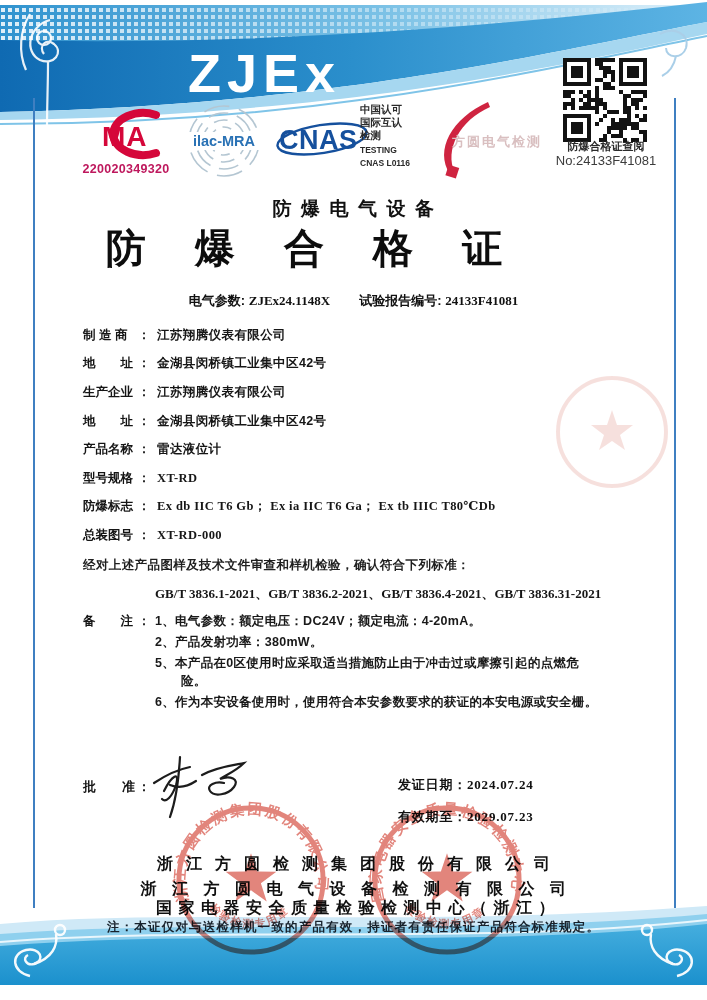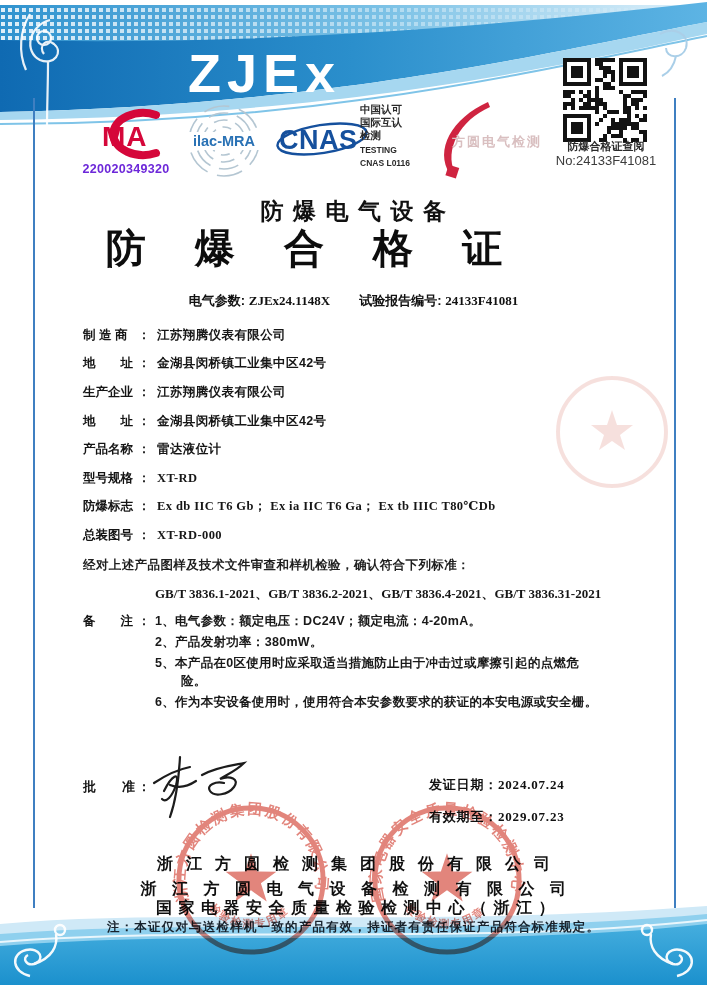--- a/index.html
+++ b/index.html
@@ -3,48 +3,48 @@
 <meta charset="utf-8">
 <style>
   html,body{margin:0;padding:0;background:#ffffff;}
   .page{position:relative;width:707px;height:1000px;background:#ffffff;overflow:hidden;
         font-family:"Liberation Sans","DejaVu Sans",sans-serif;color:#1f1f1f;}
   .abs{position:absolute;}
   .serif{font-family:"Liberation Serif","DejaVu Serif",serif;}
   
   .side-border{position:absolute;top:98px;height:810px;width:2px;background:#3f7fc1;}
   
-  .cma-number{left:70px;top:162px;width:112px;text-align:center;color:#6d28d9;font-weight:700;font-size:12.5px;letter-spacing:.3px;}
+  .cma-number{left:70px;top:162px;width:112px;text-align:center;color:#be185d;font-weight:700;font-size:12.5px;letter-spacing:.3px;}
   .cnas-side{left:360px;top:103px;font-size:10.5px;font-weight:700;color:#2b2b2b;line-height:13px;}
   .cnas-side .en{font-size:8.5px;line-height:10px;margin-top:3px;}
   .fy-watermark{left:452px;top:133px;font-size:13px;font-weight:700;color:#d9bfc0;letter-spacing:2px;}
   .qr-caption{left:548px;top:139px;width:116px;text-align:center;font-size:11px;font-weight:700;color:#2b2b2b;}
   .qr-number{left:548px;top:153px;width:116px;text-align:center;font-size:13px;color:#3c3c3c;}
   
-  .subtitle{left:0;top:196px;width:707px;text-align:center;font-size:23px;font-weight:800;letter-spacing:9.5px;padding-left:9px;box-sizing:border-box;color:#111;}
+  .subtitle{left:0;top:196px;width:707px;text-align:center;font-size:19px;font-weight:800;letter-spacing:9.5px;padding-left:9px;box-sizing:border-box;color:#111;}
   .main-title{left:0;top:221px;width:607px;text-align:center;font-size:40px;font-weight:800;letter-spacing:19px;padding-left:20px;box-sizing:border-box;color:#0d0d0d;}
   .cert-line{left:0;top:292px;width:707px;text-align:center;font-size:13px;font-weight:700;color:#111;}
   .cert-line .gap{display:inline-block;width:22px;}
   
   .fields{left:83px;top:321px;width:560px;}
   .frow{display:flex;align-items:center;height:28.6px;font-size:12.5px;}
   .flabel{width:54px;font-weight:700;white-space:pre;color:#151515;}
   .fcolon{width:14px;font-weight:700;text-align:center;}
   .fvalue{margin-left:6px;font-weight:600;color:#161616;letter-spacing:.4px;}
   
   .statement{left:83px;top:557px;font-size:12.5px;font-weight:700;letter-spacing:.4px;}
   .standards{left:155px;top:585px;font-size:13px;font-weight:600;color:#161616;}
   .remarks-label{left:83px;top:613px;font-size:12.5px;font-weight:700;display:flex;}
   .remarks-label .flabel{width:54px;}
   .remarks{left:155px;top:612px;width:470px;font-size:12.5px;font-weight:600;color:#191919;}
   .remark{white-space:pre-wrap;line-height:18px;margin-bottom:3px;padding-left:26px;text-indent:-26px;letter-spacing:.3px;}
   
   .approve-label{left:83px;top:778px;font-size:13px;font-weight:700;display:flex;}
   .approve-label .flabel{width:54px;}
-  .dates{left:398px;top:776px;font-size:13px;font-weight:700;letter-spacing:.8px;color:#111;margin-left:31px;}
+  .dates{left:398px;top:776px;font-size:13px;font-weight:700;letter-spacing:.8px;color:#111;}
   .dates div{margin-bottom:14px;}
   
   .issuer{left:0;width:707px;text-align:center;font-weight:800;font-size:16px;color:#101010;box-sizing:border-box;}
   .iss1{top:854px;letter-spacing:13px;padding-left:13px;}
   .iss2{top:879px;letter-spacing:15.5px;padding-left:15px;}
   .iss3{top:898px;letter-spacing:6.5px;padding-left:10px;}
   
   .foot-note{left:0;top:919px;width:707px;text-align:center;font-size:12.5px;font-weight:700;color:#18222c;letter-spacing:1.2px;z-index:6;}
   .foot-addr{left:0;top:941px;width:707px;text-align:center;font-size:12.5px;font-weight:700;color:#ffffff;letter-spacing:1px;z-index:6;}
   .foot-addr .gap{display:inline-block;width:18px;}

